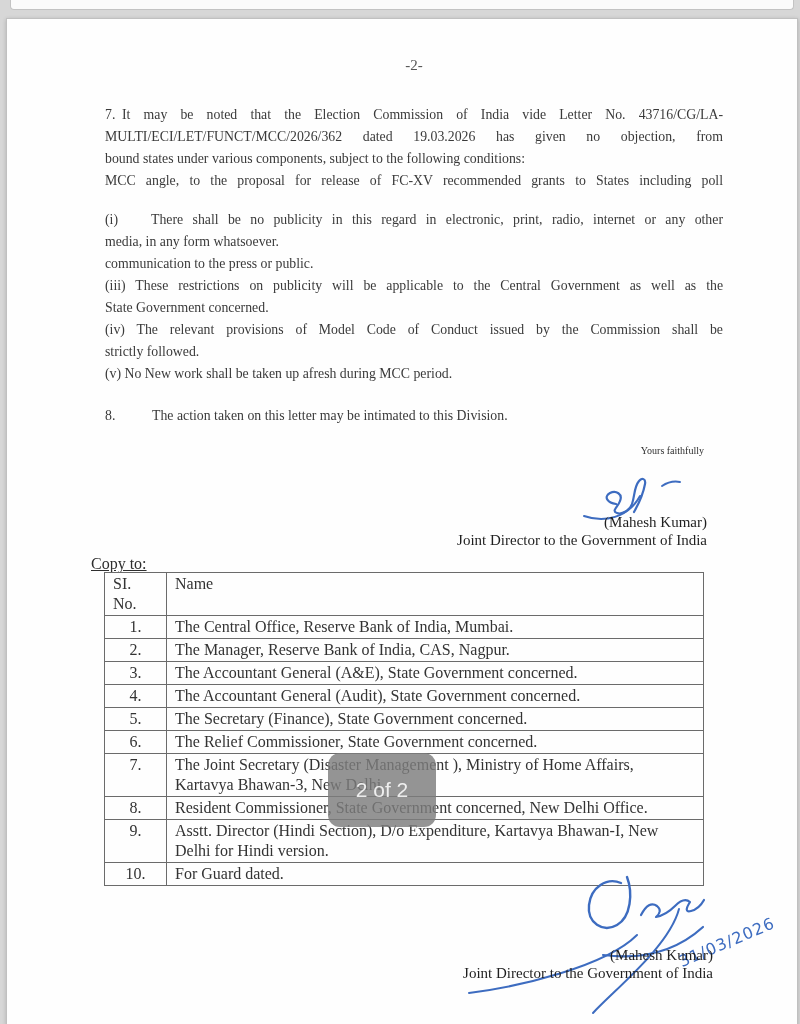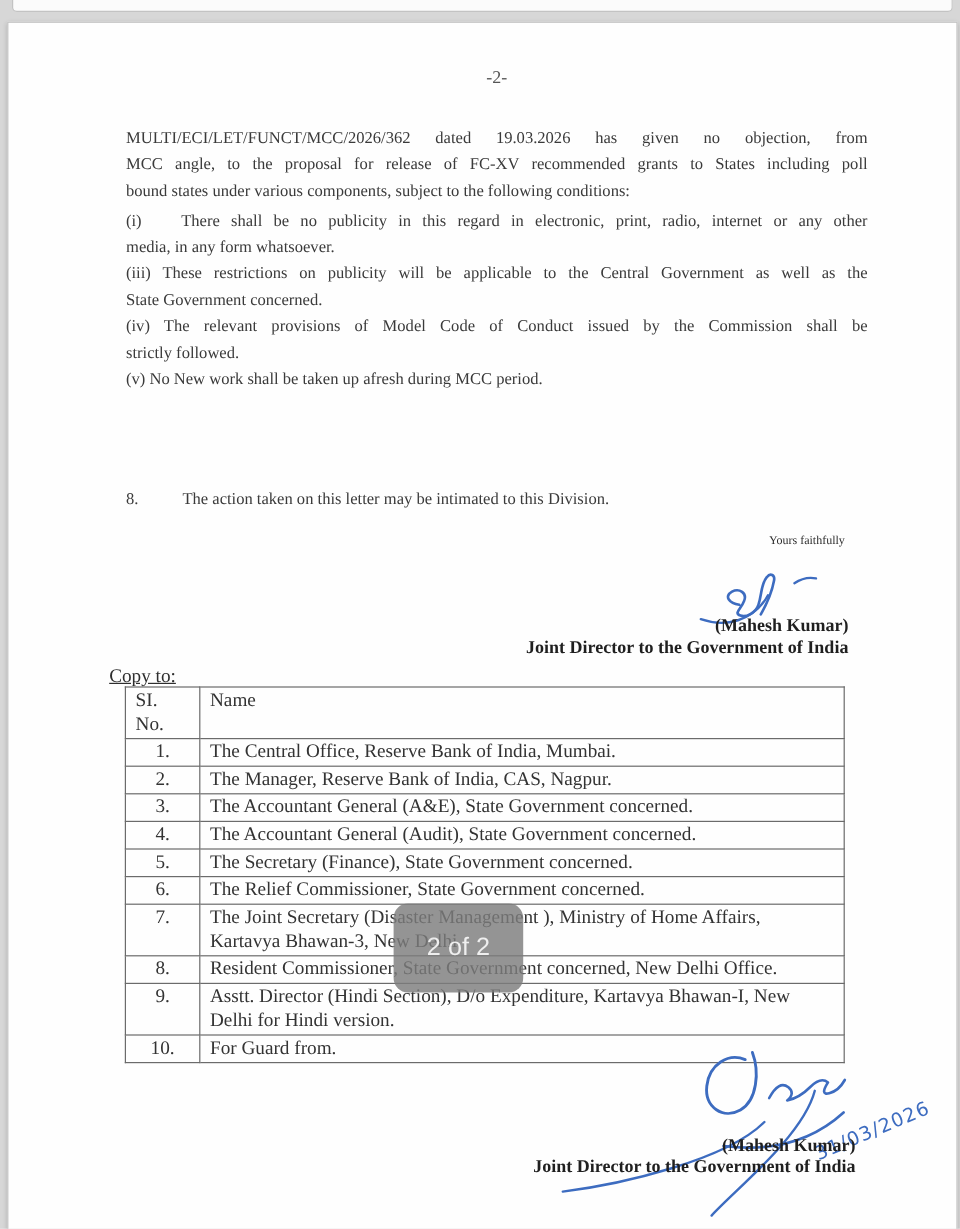--- a/index.html
+++ b/index.html
@@ -30,21 +30,21 @@
   .line{
     height:22px;line-height:22px;white-space:nowrap;overflow:hidden;
   }
   .line.just{text-align:justify;text-align-last:justify;}
   .lbl{display:inline-block;}
   .para8{position:absolute;left:98px;top:386px;width:618px;font-size:13.8px;}
   .valediction{
     position:absolute;top:426px;right:93px;font-size:10px;color:#2e2e2e;
   }
   .sig-middle{position:absolute;left:563px;top:445px;width:120px;height:62px;}
-  .signatory{position:absolute;right:90px;text-align:right;font-weight:bold;
+  .signatory{position:absolute;right:90px;text-align:right;font-weight:normal;
     font-size:15px;color:#1f1f1f;white-space:nowrap;}
   .signatory.name-mid{top:495px;}
   .signatory.title-mid{top:513px;}
   .copy-to{
     position:absolute;left:84px;top:536px;font-size:16px;color:#2e2e2e;
     text-decoration:underline;
   }
   .copy-table{
     position:absolute;left:97px;top:553px;width:600px;
     border-collapse:collapse;font-size:16px;color:#333;
@@ -74,25 +74,27 @@
 </head>
 <body>
 
 <div class="prev-page-sliver"></div>
 
 <div class="page">
 
   <div class="page-number">-2-</div>
 
   <div class="body-text">
+      <div class="line just"><span class="lbl" style="width: 17px;">7.</span>It may be noted that the Election Commission of India vide Letter No. 43716/CG/LA-</div>
       <div class="line just">MULTI/ECI/LET/FUNCT/MCC/2026/362 dated 19.03.2026 has given no objection, from</div>
+      <div class="line">bound states under various components, subject to the following conditions:</div>
       <div class="line just">MCC angle, to the proposal for release of FC-XV recommended grants to States including poll</div>
-      <div class="line">bound states under various components, subject to the following conditions:</div>
-      <div class="line just" style="margin-top: 3px;"><span class="lbl" style="width: 46px;">(i)</span>There shall be no publicity in this regard in electronic, print, radio, internet or any other</div>
+      <div class="line just" style="margin-top: 17px;"><span class="lbl" style="width: 46px;">(i)</span>There shall be no publicity in this regard in electronic, print, radio, internet or any other</div>
       <div class="line">media, in any form whatsoever.</div>
+      <div class="line">communication to the press or public.</div>
       <div class="line just">(iii) These restrictions on publicity will be applicable to the Central Government as well as the</div>
       <div class="line">State Government concerned.</div>
       <div class="line just">(iv) The relevant provisions of Model Code of Conduct issued by the Commission shall be</div>
       <div class="line">strictly followed.</div>
       <div class="line">(v) No New work shall be taken up afresh during MCC period.</div>
     </div>
 
   <div class="para8">
       <div class="line"><span class="lbl" style="width: 47px;">8.</span>The action taken on this letter may be intimated to this Division.</div>
     </div>
@@ -153,21 +155,21 @@
         <tr>
           <td class="cell-no">8.</td>
           <td>Resident Commissioner, State Government concerned, New Delhi Office.</td>
         </tr>
         <tr>
           <td class="cell-no">9.</td>
           <td>Asstt. Director (Hindi Section), D/o Expenditure, Kartavya Bhawan-I, New Delhi for Hindi version.</td>
         </tr>
         <tr>
           <td class="cell-no">10.</td>
-          <td>For Guard from.</td>
+          <td>For Guard dated.</td>
         </tr>
       </tbody>
   </table>
 
   <div class="overlay-badge">2 of 2</div>
 
   <svg class="sig-bottom" viewBox="0 0 342 160">
     <path class="ink" stroke-width="2.4" d="M166,20 c-14,-6 -30,4 -32,22 c-2,18 14,28 28,20 c14,-8 16,-32 10,-48" stroke="#3d6cc0"></path>
     <path class="ink" stroke-width="2.2" d="M186,52 q8,-15 16,-9 q6,5 -1,11 q10,-2 19,-11 q9,-9 15,-4 q-7,11 1,9 q8,-2 13,-11" stroke="#3d6cc0"></path>
     <path class="ink" stroke-width="2.2" d="M148,92 C195,98 226,84 248,64" stroke="#3d6cc0"></path>

